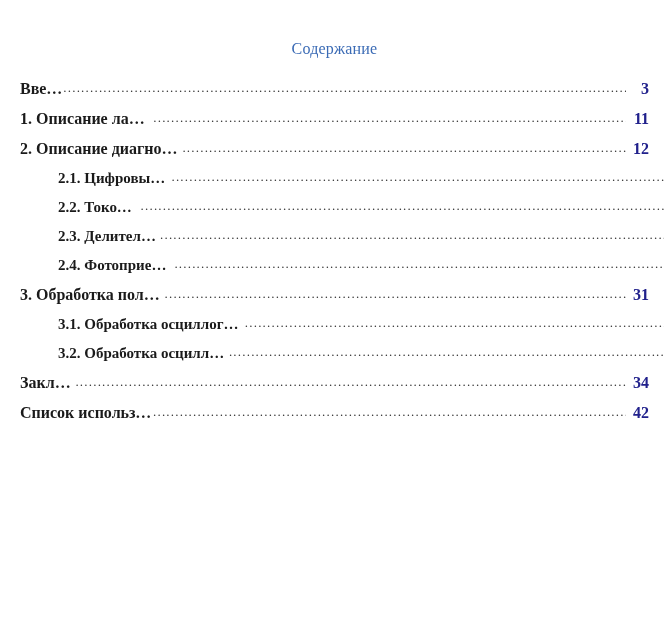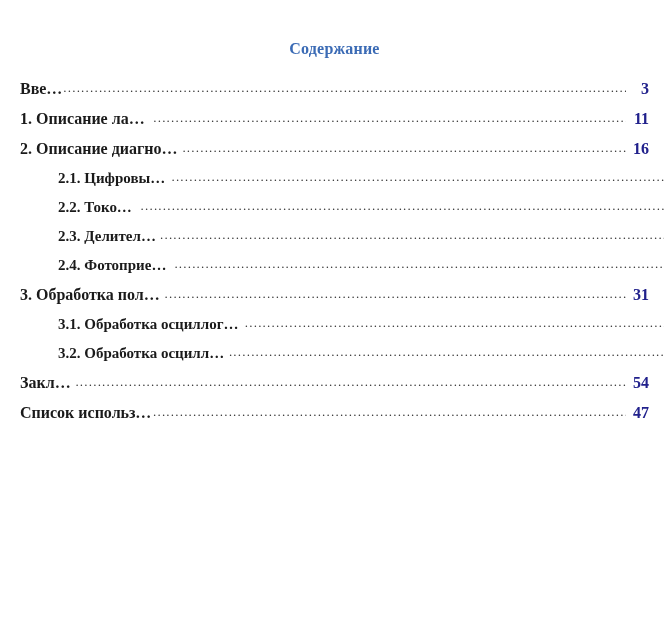--- a/index.html
+++ b/index.html
@@ -18,21 +18,21 @@
     position: relative;
     width: 669px;
     height: 637px;
     box-sizing: border-box;
     padding: 0 20px;
   }
   .toc-title {
     text-align: center;
     color: #3b6bb5;
     font-size: 16px;
-    font-weight: bold;
+    font-weight: normal;
     margin: 40px 0 0 0;
     letter-spacing: 0.2px;
   }
   .toc-list {
     margin: 22px 0 0 0;
     padding: 0;
     list-style: none;
   }
   .toc-row {
     display: flex;
@@ -102,21 +102,21 @@
         <span class="leader">
           <span class="dots">........................................................................................................................................................................................................</span>
         </span>
         <span class="page-num">11</span>
       </li>
       <li class="toc-row lvl1">
         <span class="label">2. Описание диагностического оборудования</span>
         <span class="leader">
           <span class="dots">........................................................................................................................................................................................................</span>
         </span>
-        <span class="page-num">16</span>
+        <span class="page-num">12</span>
       </li>
       <li class="toc-row lvl2">
         <span class="label">2.1. Цифровые осциллографы</span>
         <span class="leader">
           <span class="dots">........................................................................................................................................................................................................</span>
         </span>
         <span class="page-num">12</span>
       </li>
       <li class="toc-row lvl2">
         <span class="label">2.2. Токовый датчик</span>
@@ -158,23 +158,23 @@
         <span class="leader">
           <span class="dots">........................................................................................................................................................................................................</span>
         </span>
         <span class="page-num">27</span>
       </li>
       <li class="toc-row lvl1">
         <span class="label">Заключение</span>
         <span class="leader">
           <span class="dots">........................................................................................................................................................................................................</span>
         </span>
-        <span class="page-num">54</span>
+        <span class="page-num">34</span>
       </li>
       <li class="toc-row lvl1">
         <span class="label">Список используемой литературы</span>
         <span class="leader">
           <span class="dots">........................................................................................................................................................................................................</span>
         </span>
-        <span class="page-num">47</span>
+        <span class="page-num">42</span>
       </li>
     </ul>
 </div>
 
 </body></html>

